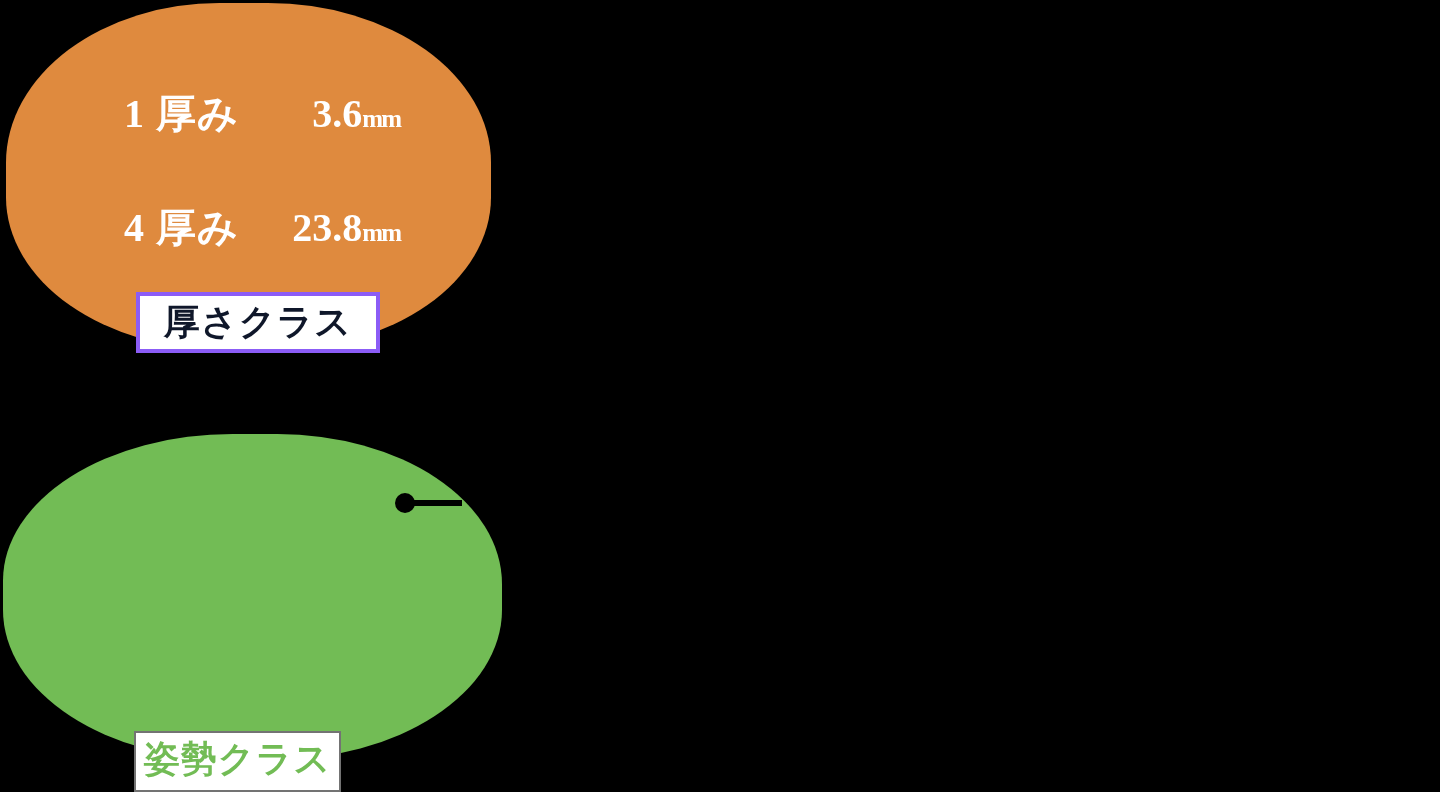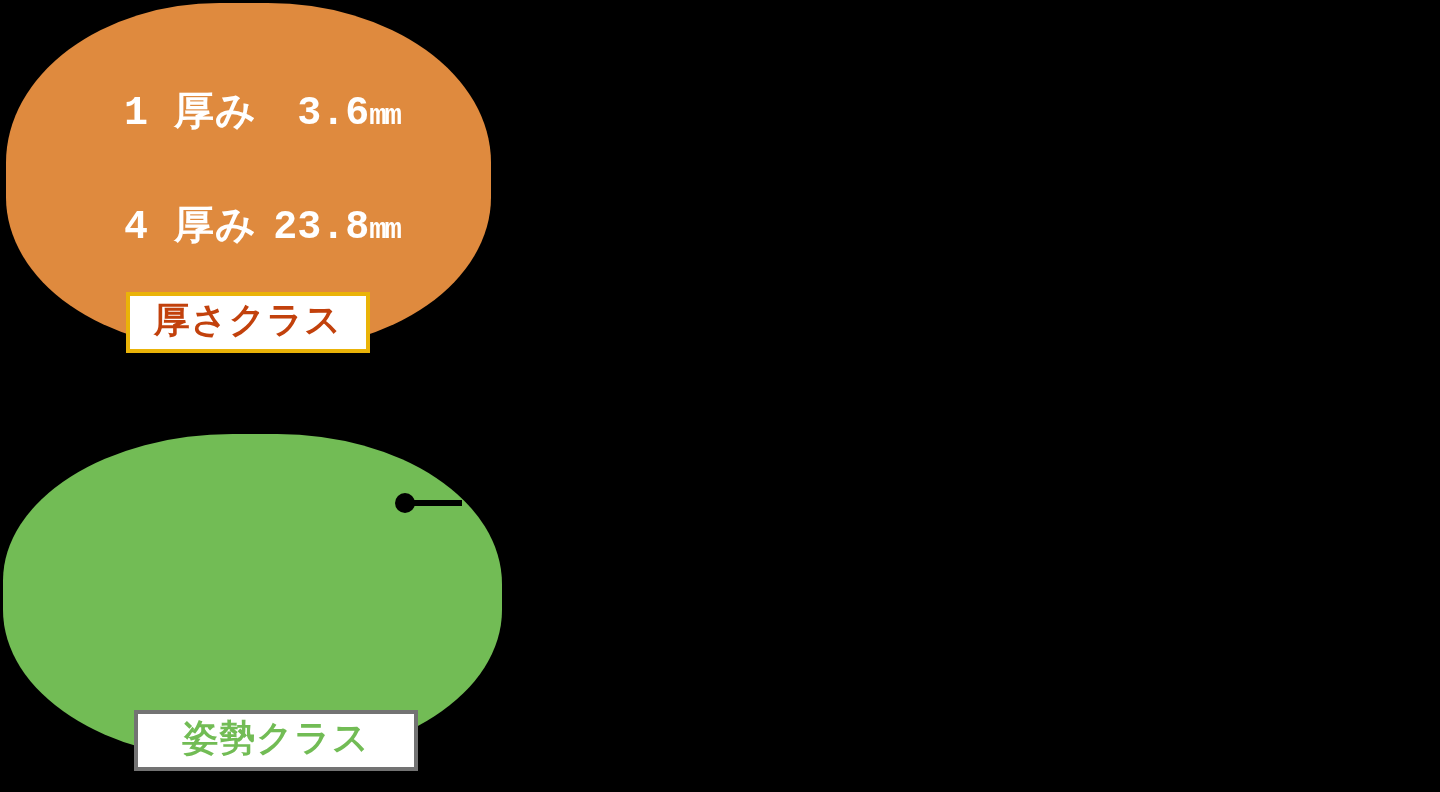--- a/index.html
+++ b/index.html
@@ -3,68 +3,68 @@
 <meta charset="utf-8">
 <style>
   html, body { margin: 0; padding: 0; }
   body { width: 1440px; height: 792px; background: #000; }
   #stage {
     position: relative;
     width: 1440px;
     height: 792px;
     background: #000;
     overflow: hidden;
-    font-family: Liberation Mono, monospace;
+    font-family: Liberation Serif, serif;
     font-weight: bold;
   }
 
   
   .blob { position: absolute; }
   .blob.orange {
     left: 6px; top: 3px; width: 485px; height: 347px;
     background: #DF8A3E;
     border-radius: 44% 46% 45% 45% / 46% 46% 44% 44%;
   }
   .thickness-rows {
     position: absolute;
     left: 118px; top: 82px; width: 276px;
   }
   .t-row {
     display: flex; justify-content: space-between; align-items: baseline;
     height: 57px; line-height: 57px;
     color: #fff; font-size: 40px; letter-spacing: 1px;
   }
   .t-row .t-value { letter-spacing: 0; }
-  .t-row .t-unit  { font-size: 29px; letter-spacing: -2px; margin-top: 40px; }
+  .t-row .t-unit  { font-size: 25px; letter-spacing: -2px; margin-top: 40px; }
 
   .class-box {
     position: absolute;
     box-sizing: border-box;
     width: 244px; height: 61px;
     background: #fff;
     text-align: center;
     font-size: 36px; line-height: 53px;
     letter-spacing: 1px;
   }
   .class-box.orange-box {
-    left: 126px; top: 292px;
-    border: 4px solid #eab308;
-    color: #c2410c;
+    left: 136px; top: 292px;
+    border: 4px solid #8b5cf6;
+    color: #0f172a;
   }
 
   
   .blob.green {
     left: 3px; top: 434px; width: 499px; height: 326px;
     background: #72BC55;
     border-radius: 46% 45% 46% 46% / 45% 46% 46% 46%;
   }
 
   .class-box.green-box {
-    left: 134px; top: 710px; width: 284px;
-    border: 4px solid #737373;
+    left: 134px; top: 731px; width: 207px;
+    border: 2px solid #737373;
     color: #72BC55;
   }
 
   
   .callout-dot {
     position: absolute;
     left: 395px; top: 493px;
     width: 20px; height: 20px;
     background: #000; border-radius: 50%;
   }

